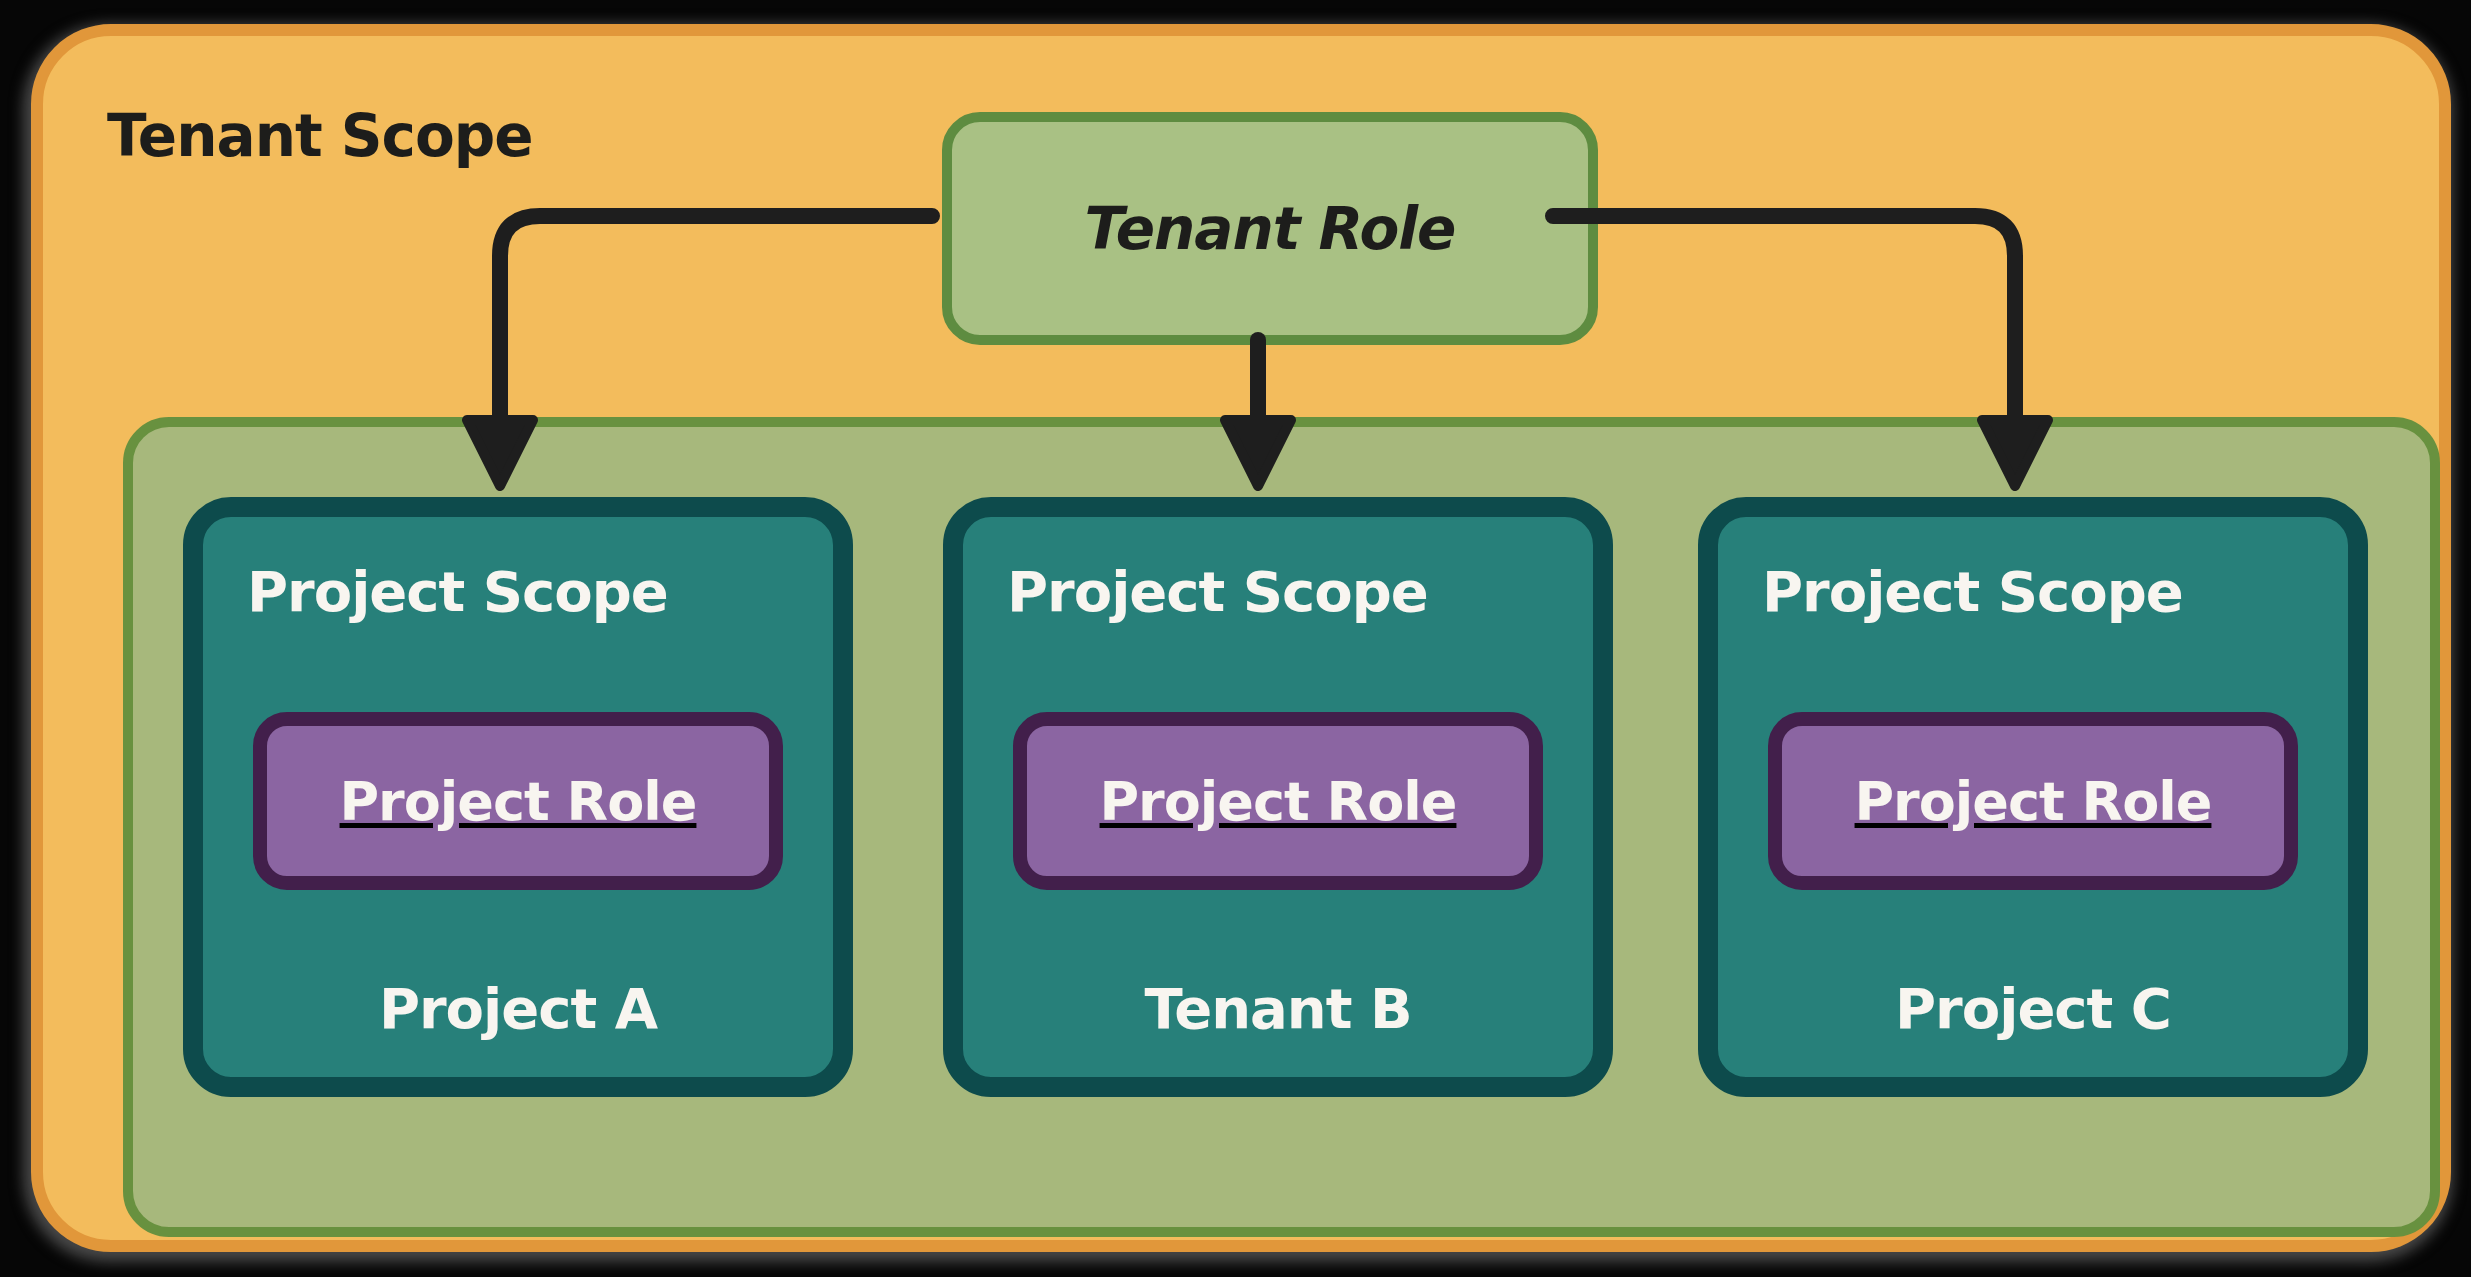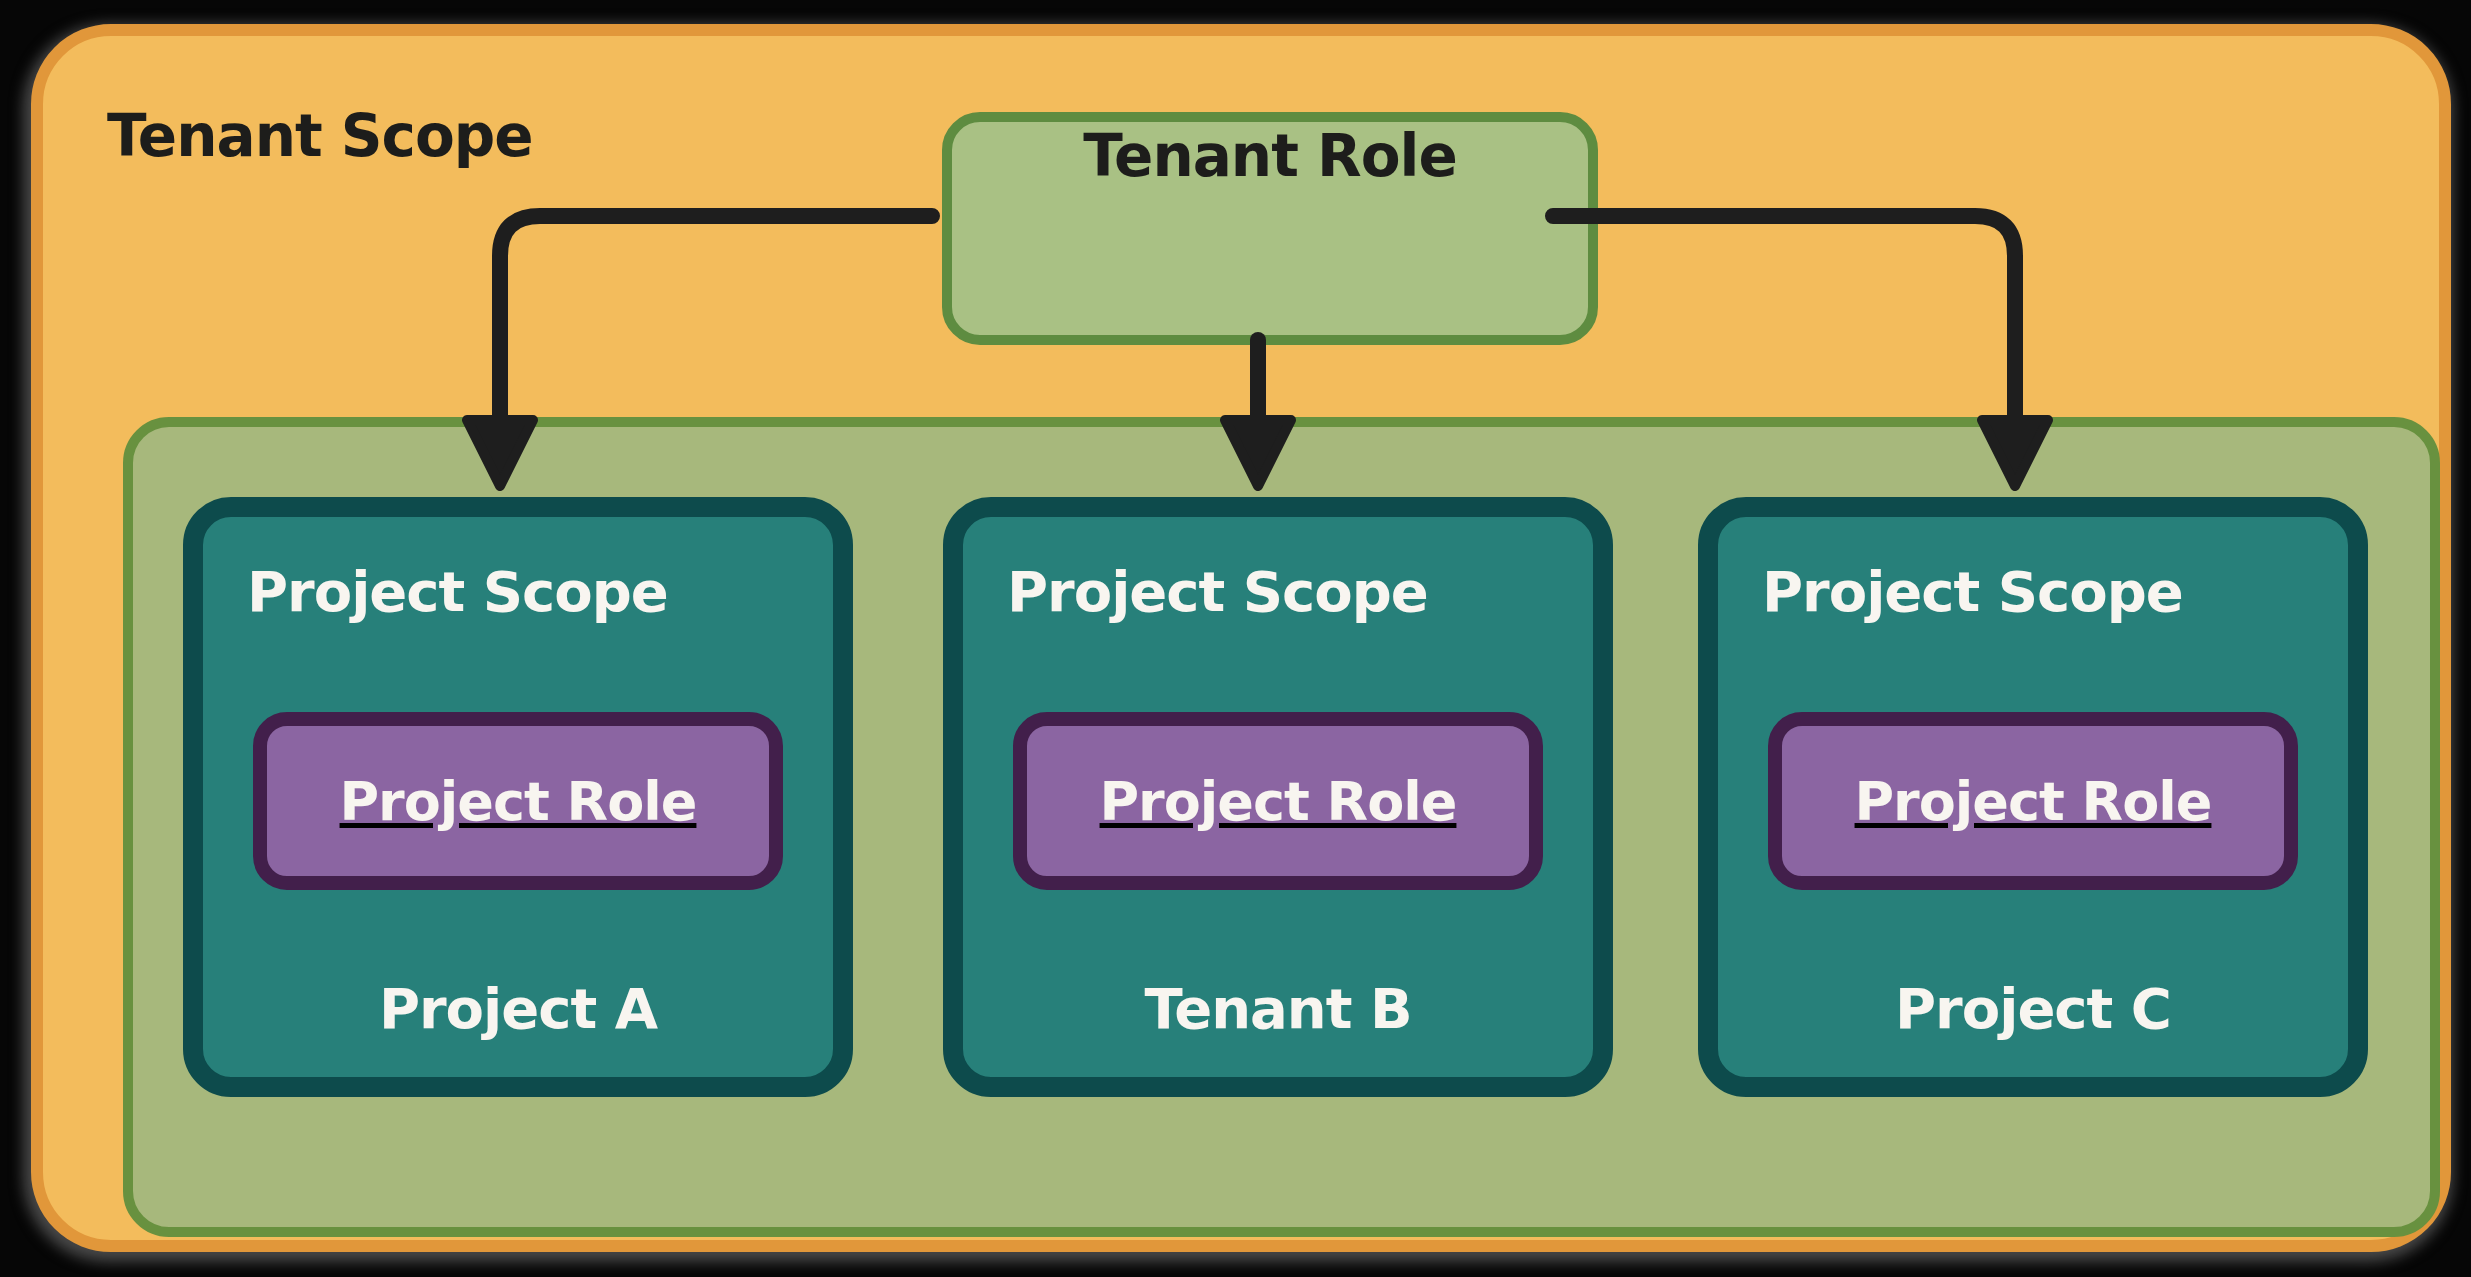--- a/index.html
+++ b/index.html
@@ -47,21 +47,21 @@
     letter-spacing: -1px;
     color: var(--dark-text);
   }
   .tenant-role {
     position: absolute;
     left: 899px; top: 76px;            
     width: 656px; height: 233px;
     background: var(--tenant-role-fill);
     border: 10px solid var(--tenant-role-border);
     border-radius: 38px;
-    display: flex; align-items: flex-start; justify-content: center;
+    display: flex; align-items: center; justify-content: center; font-style: italic;
   }
   .tenant-role span {
     font-size: 58px;
     font-weight: 600;
     letter-spacing: -1px;
     color: var(--dark-text);
   }
   .green-zone {
     position: absolute;
     left: 80px; top: 381px;            

